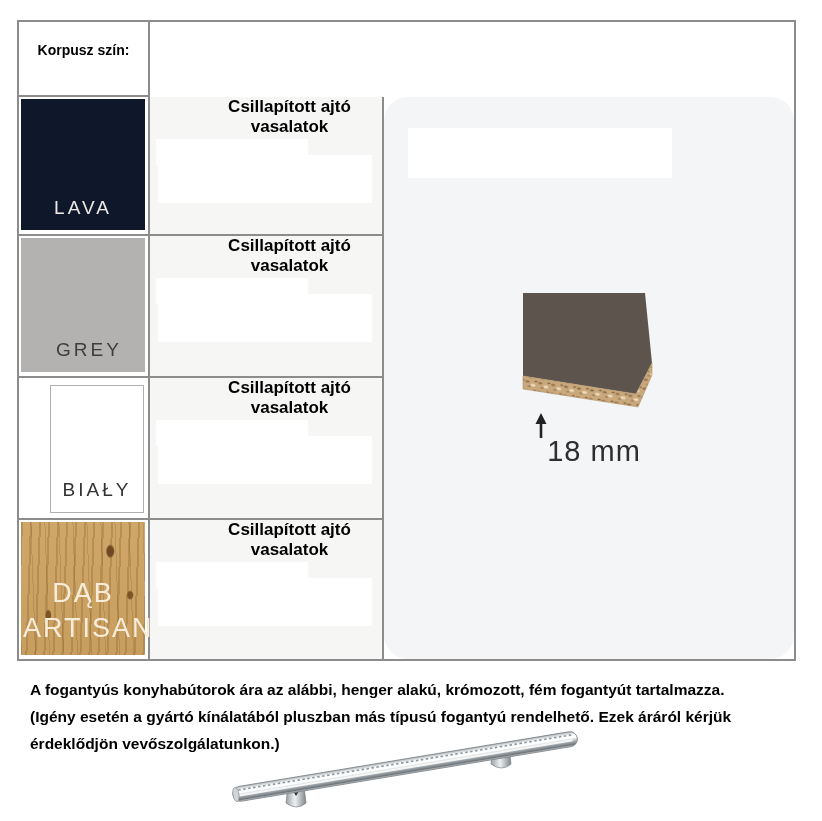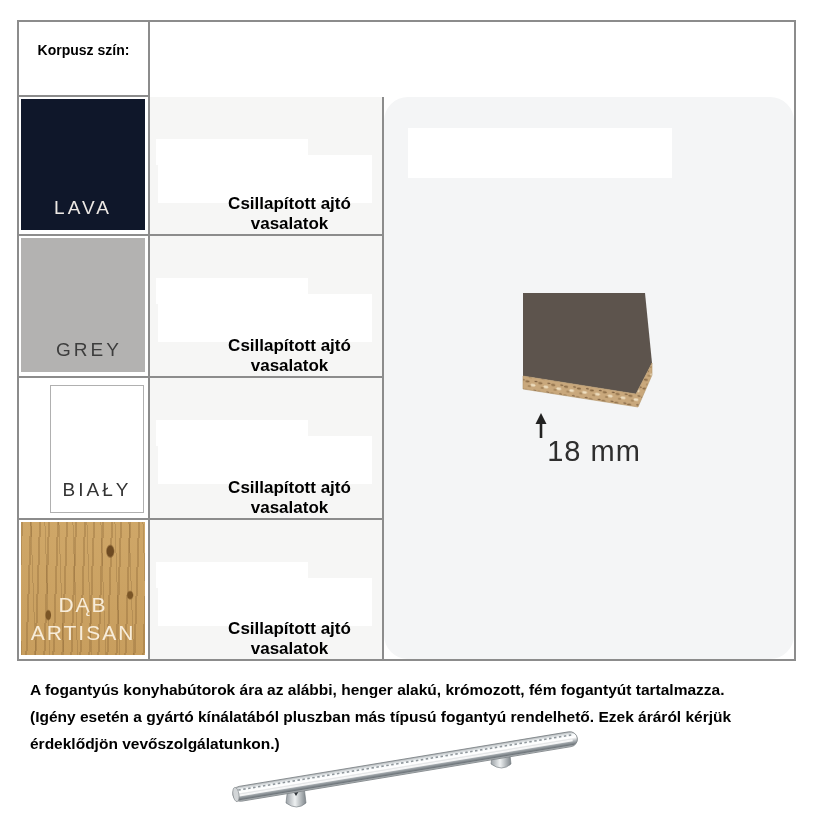--- a/index.html
+++ b/index.html
@@ -25,33 +25,33 @@
   
   .swatch-cell { background:#fff; }
   .swatch { position:absolute; left:2px; right:3px; top:2px; bottom:4px;
             display:flex; align-items:flex-end; justify-content:center; }
   .swatch-label { font-size:19px; font-weight:400; letter-spacing:3px;
                   margin-bottom:9px; text-align:center; line-height:1.3; }
   .sw-lava  .swatch-label { color:#ece8e4; }
   .sw-grey  .swatch-label { color:#3d3d3d;margin-left:12px; }
   .sw-bialy { border:1px solid #b0b0b0; left:3px; right:4px; top:7px; bottom:5px;margin-left:28px; }
   .sw-bialy .swatch-label { color:#333; }
-  .sw-dab .swatch-label { color:#f7ecd9; font-size:21px; letter-spacing:2px; width:120px; }
+  .sw-dab .swatch-label { color:#f7ecd9; font-size:27px; letter-spacing:2px; width:120px; }
   .sw-dab {
     background:
       radial-gradient(ellipse 7px 11px at 72% 22%, #6d4a22 0 45%, transparent 65%),
       radial-gradient(ellipse 5px 9px at 22% 70%, #7a5526 0 45%, transparent 65%),
       radial-gradient(ellipse 6px 8px at 88% 55%, #7a5526 0 40%, transparent 62%),
       repeating-linear-gradient(92deg, rgba(122,85,40,.28) 0 2px, rgba(0,0,0,0) 2px 9px),
       repeating-linear-gradient(88deg, rgba(90,60,25,.18) 0 1px, rgba(0,0,0,0) 1px 14px),
       linear-gradient(180deg,#cfa768,#c89e5e) !important;
   }
 
   
-  .hinge-cell { background:#f6f6f5; display:flex; align-items:flex-end; justify-content:center;padding-left:47px; }
+  .hinge-cell { background:#f6f6f5; display:flex; align-items:flex-start; justify-content:center;padding-left:47px; }
   .patch { position:absolute; background:#fff; }
   .patch-a { left:6px;  top:42px; width:152px; height:26px; }
   .patch-b { left:8px;  top:58px; width:214px; height:48px; }
   .hinge-text { position:relative; font-weight:bold; font-size:17px; color:#000; text-align:center; }
 
   
   .board-cell { background:#f4f5f6;border-radius:24px; }
   .board-patch { position:absolute; left:24px; top:31px; width:264px; height:50px; background:#fff; }
   .board-svg { position:absolute; left:116px; top:178px; }
   .thickness { position:absolute; left:140px; top:338px; width:140px; text-align:center;

